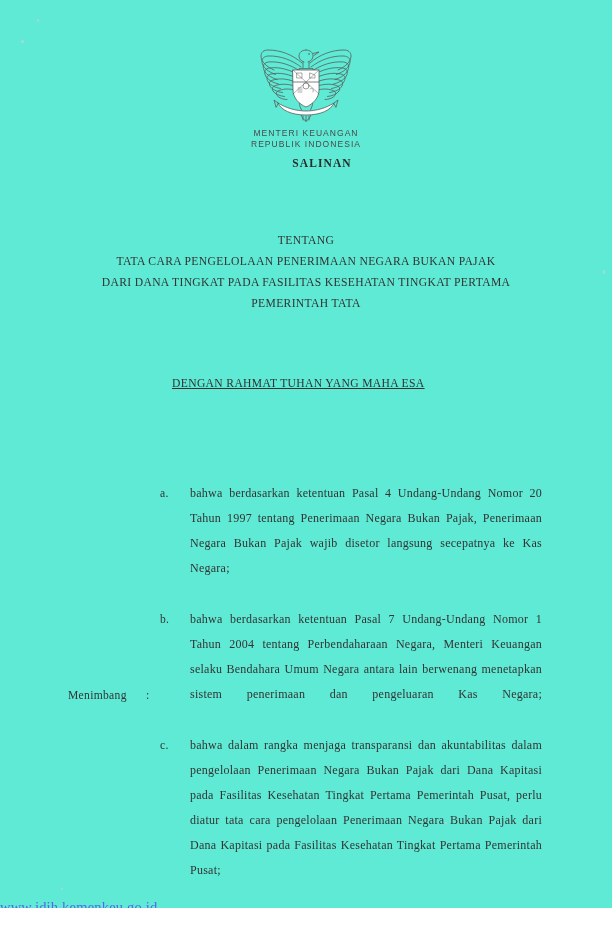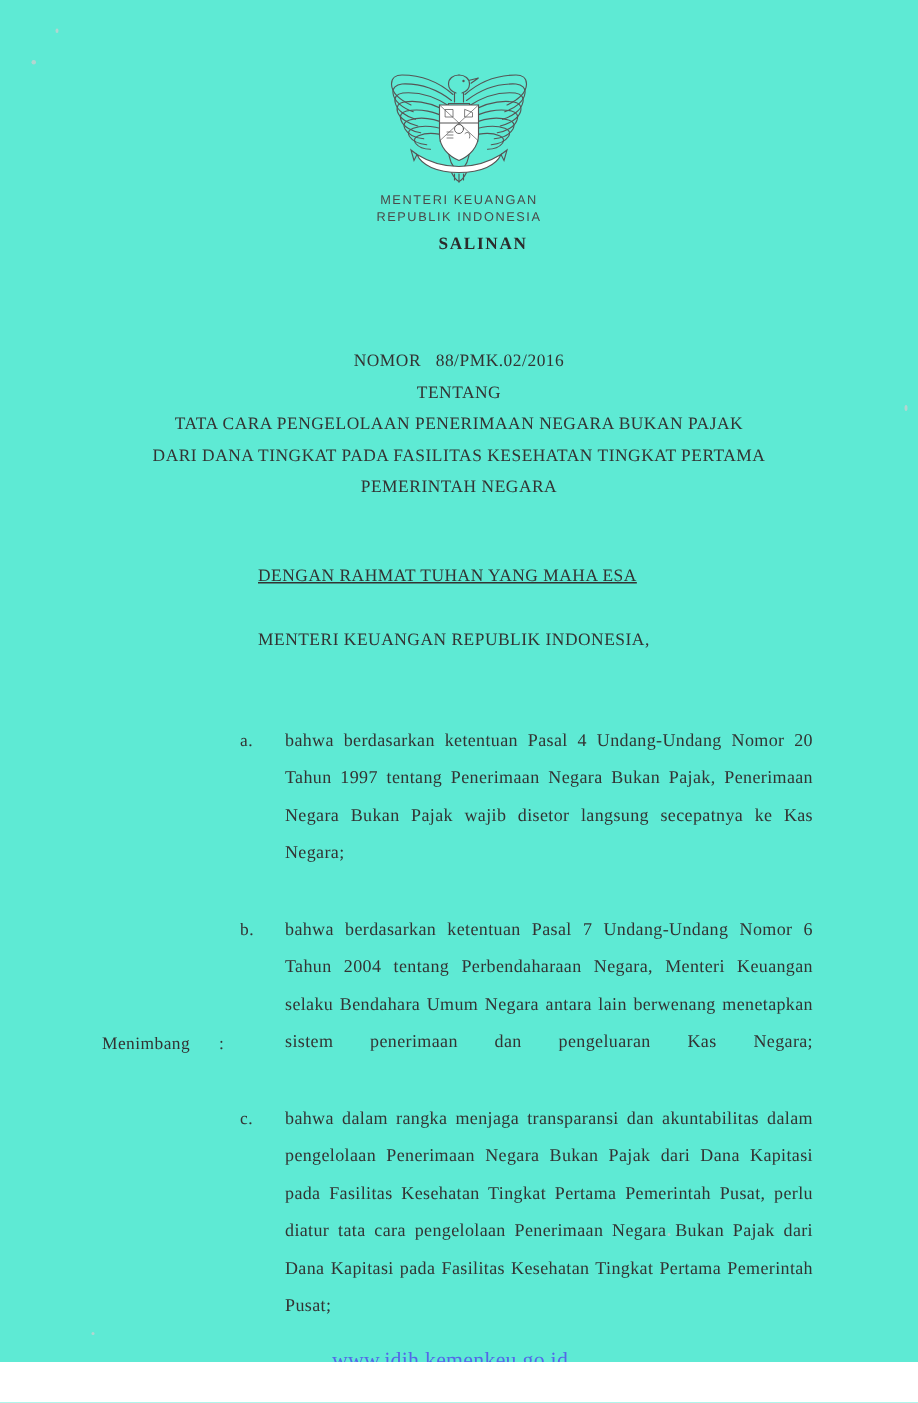--- a/index.html
+++ b/index.html
@@ -155,21 +155,20 @@
     display: inline-block;
     width: 100%;
   }
 
   
   .footer-url {
     position: absolute;
     left: 0;
     top: 899px;
     width: 612px;
-    text-align: center;
     padding-right: 12px;
     box-sizing: border-box;
     font-size: 14.5px;
     letter-spacing: .2px;
   }
   .footer-url a {
     color: #5566e8;
     text-decoration: none;
   }
 </style>
@@ -235,44 +234,42 @@
     </svg>
   </div>
 
   <div class="ministry">
     <div>MENTERI KEUANGAN</div>
     <div>REPUBLIK INDONESIA</div>
   </div>
   <div class="salinan">SALINAN</div>
 
   <div class="title-block">
-    <div class="title-line">NOMOR   88/PMK.02/2016</div>
     <div class="title-line">TENTANG</div>
     <div class="title-line">TATA CARA PENGELOLAAN PENERIMAAN NEGARA BUKAN PAJAK</div>
     <div class="title-line">DARI DANA TINGKAT PADA FASILITAS KESEHATAN TINGKAT PERTAMA</div>
-    <div class="title-line">PEMERINTAH NEGARA</div>
+    <div class="title-line">PEMERINTAH TATA</div>
   </div>
 
   <div class="preamble">DENGAN RAHMAT TUHAN YANG MAHA ESA</div>
-  <div class="authority">MENTERI KEUANGAN REPUBLIK INDONESIA,</div>
 
   <div class="considering">
     <div class="cons-row">
       <div class="cons-label">Menimbang</div>
       <div class="cons-colon">:</div>
       <div class="cons-items">
 
         <div class="cons-item">
           <div class="cons-marker">a.</div>
           <div class="cons-text">bahwa berdasarkan ketentuan Pasal 4 Undang-Undang Nomor 20 Tahun 1997 tentang Penerimaan Negara Bukan Pajak, Penerimaan Negara Bukan Pajak wajib disetor langsung secepatnya ke Kas Negara;</div>
         </div>
 
         <div class="cons-item">
           <div class="cons-marker">b.</div>
-          <div class="cons-text">bahwa berdasarkan ketentuan Pasal 7 Undang-Undang Nomor 6 Tahun 2004 tentang Perbendaharaan Negara, Menteri Keuangan selaku Bendahara Umum Negara antara lain berwenang menetapkan sistem penerimaan dan pengeluaran Kas Negara;</div>
+          <div class="cons-text">bahwa berdasarkan ketentuan Pasal 7 Undang-Undang Nomor 1 Tahun 2004 tentang Perbendaharaan Negara, Menteri Keuangan selaku Bendahara Umum Negara antara lain berwenang menetapkan sistem penerimaan dan pengeluaran Kas Negara;</div>
         </div>
 
         <div class="cons-item">
           <div class="cons-marker">c.</div>
           <div class="cons-text">bahwa dalam rangka menjaga transparansi dan akuntabilitas dalam pengelolaan Penerimaan Negara Bukan Pajak dari Dana Kapitasi pada Fasilitas Kesehatan Tingkat Pertama Pemerintah Pusat, perlu diatur tata cara pengelolaan Penerimaan Negara Bukan Pajak dari Dana Kapitasi pada Fasilitas Kesehatan Tingkat Pertama Pemerintah Pusat;</div>
         </div>
 
       </div>
     </div>
   </div>

